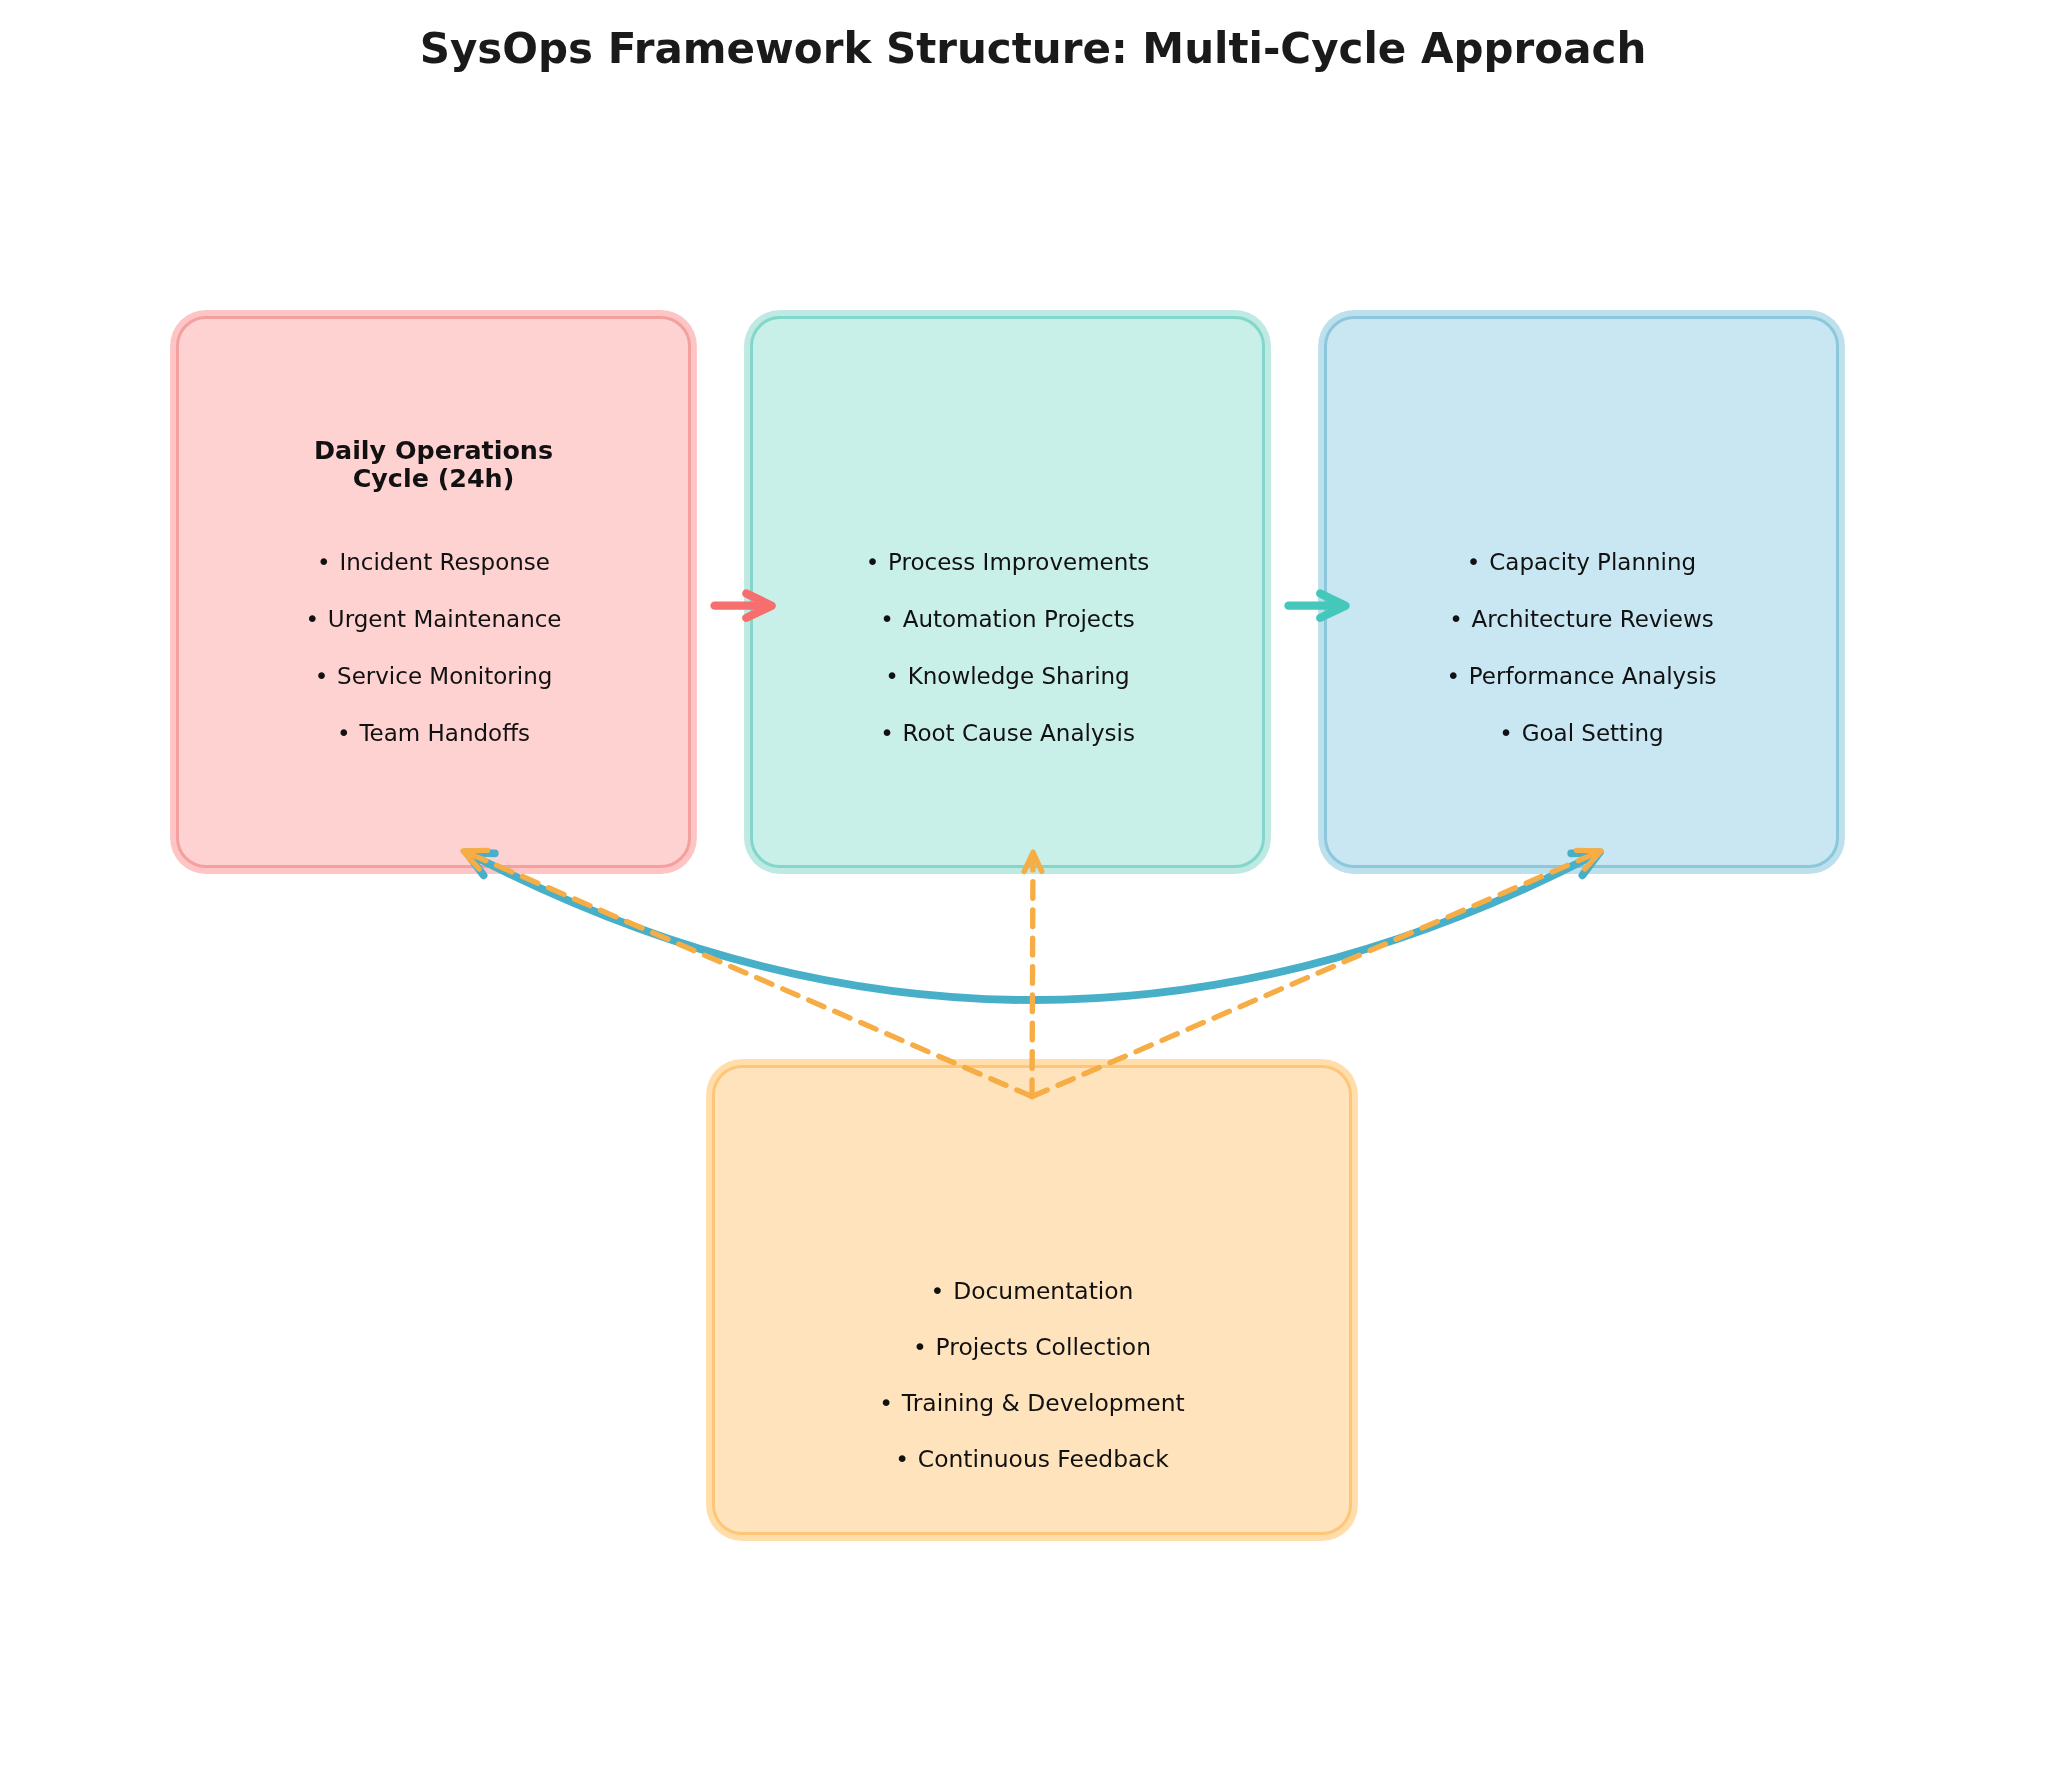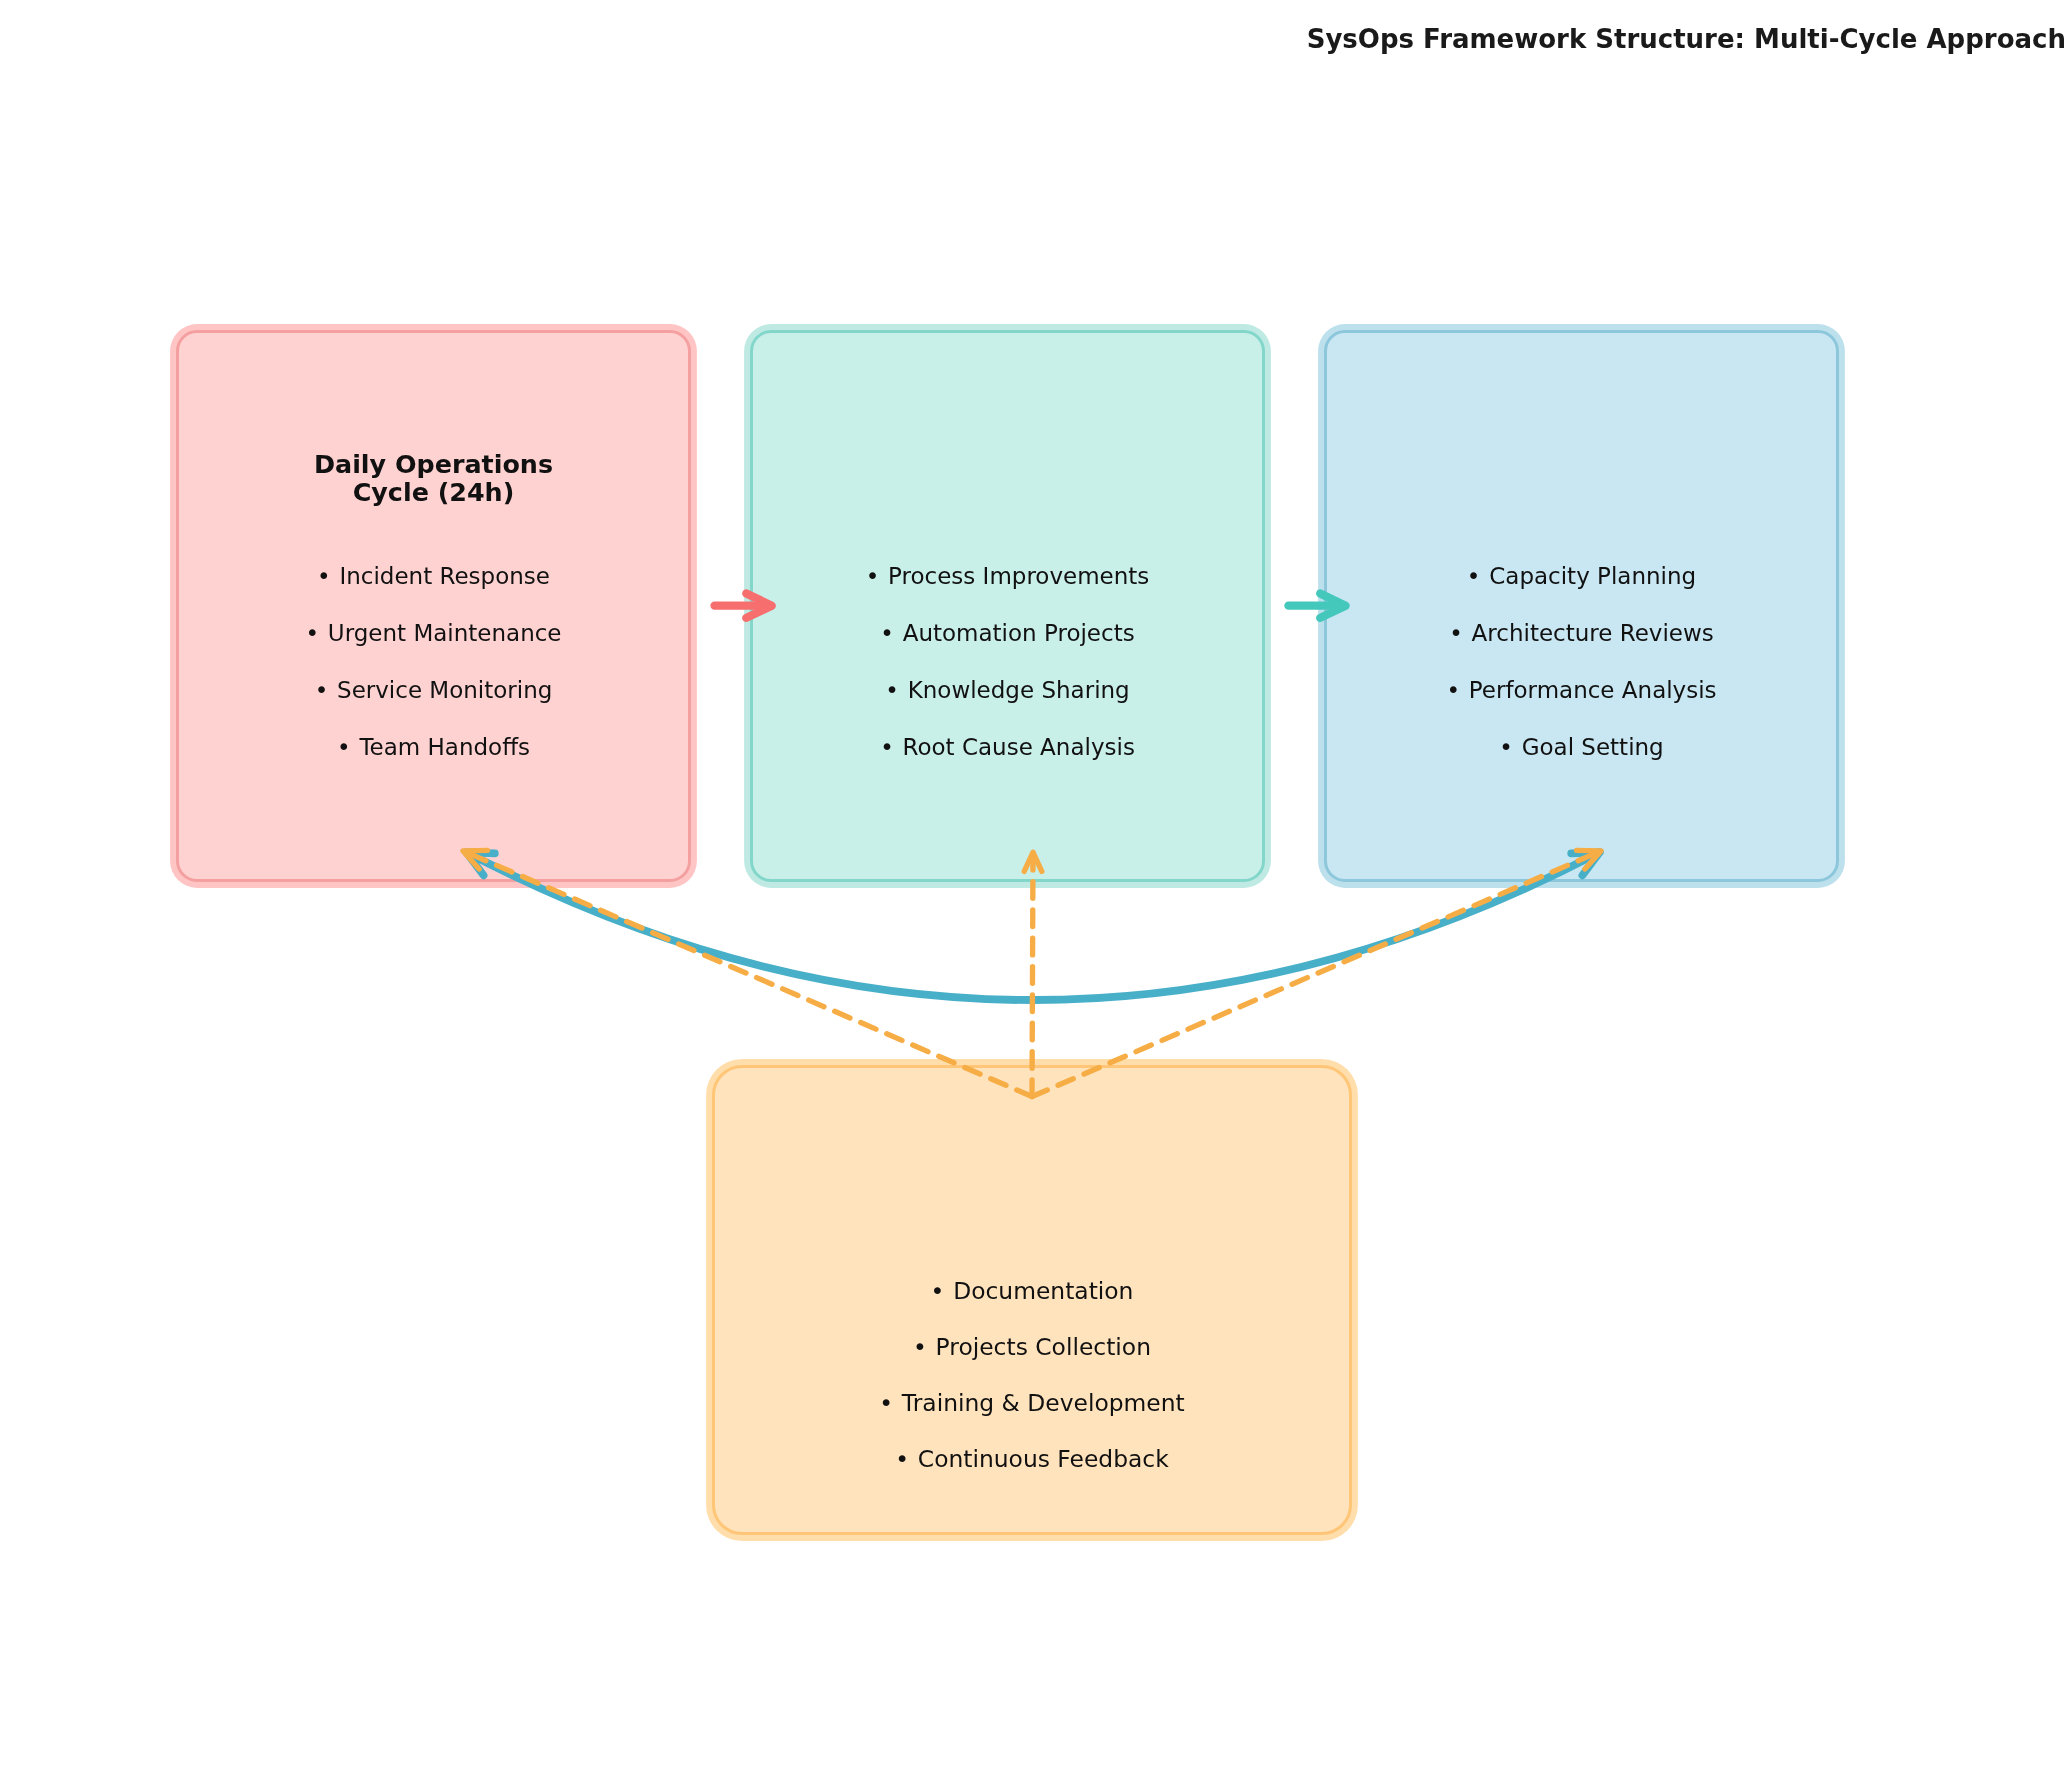--- a/index.html
+++ b/index.html
@@ -2,28 +2,28 @@
 <html style="font-size:7.8px"><head>
 <meta charset="utf-8">
 <style>
   html,body{margin:0;padding:0;background:#ffffff;}
   .page{
     position:relative;width:2066px;height:1773px;background:#ffffff;
     font-family:"DejaVu Sans","Liberation Sans",sans-serif;overflow:hidden;
   }
   .page-title{
     position:absolute;top:24.4px;left:0;right:0;margin:0;
-    text-align:right;font-size:26px;font-weight:bold;color:#1a1a1a;
+    text-align:center;font-size:42px;font-weight:bold;color:#1a1a1a;
   }
   .box{
     position:absolute;box-sizing:border-box;
     background:var(--fill);border:3.4px solid var(--border);
     border-radius:30px;box-shadow:0 0 0 5.9px var(--halo);
   }
-  .cycle-box{top:330px;width:515px;height:552px;border-radius:21px;}
+  .cycle-box{top:316px;width:515px;height:552px;}
   .cycle-box.c0{left:176px;}
   .cycle-box.c1{left:750px;}
   .cycle-box.c2{left:1324px;}
   .support-box{left:712px;top:1065px;width:640px;height:470px;}
   .box-title{
     position:absolute;top:117px;left:0;right:0;margin:0;
     text-align:center;font-weight:bold;font-size:25.4px;line-height:28px;color:#111111;
   }
   .support-box .box-title{top:122px;font-size:33px;line-height:34px;}
   .bullets{

